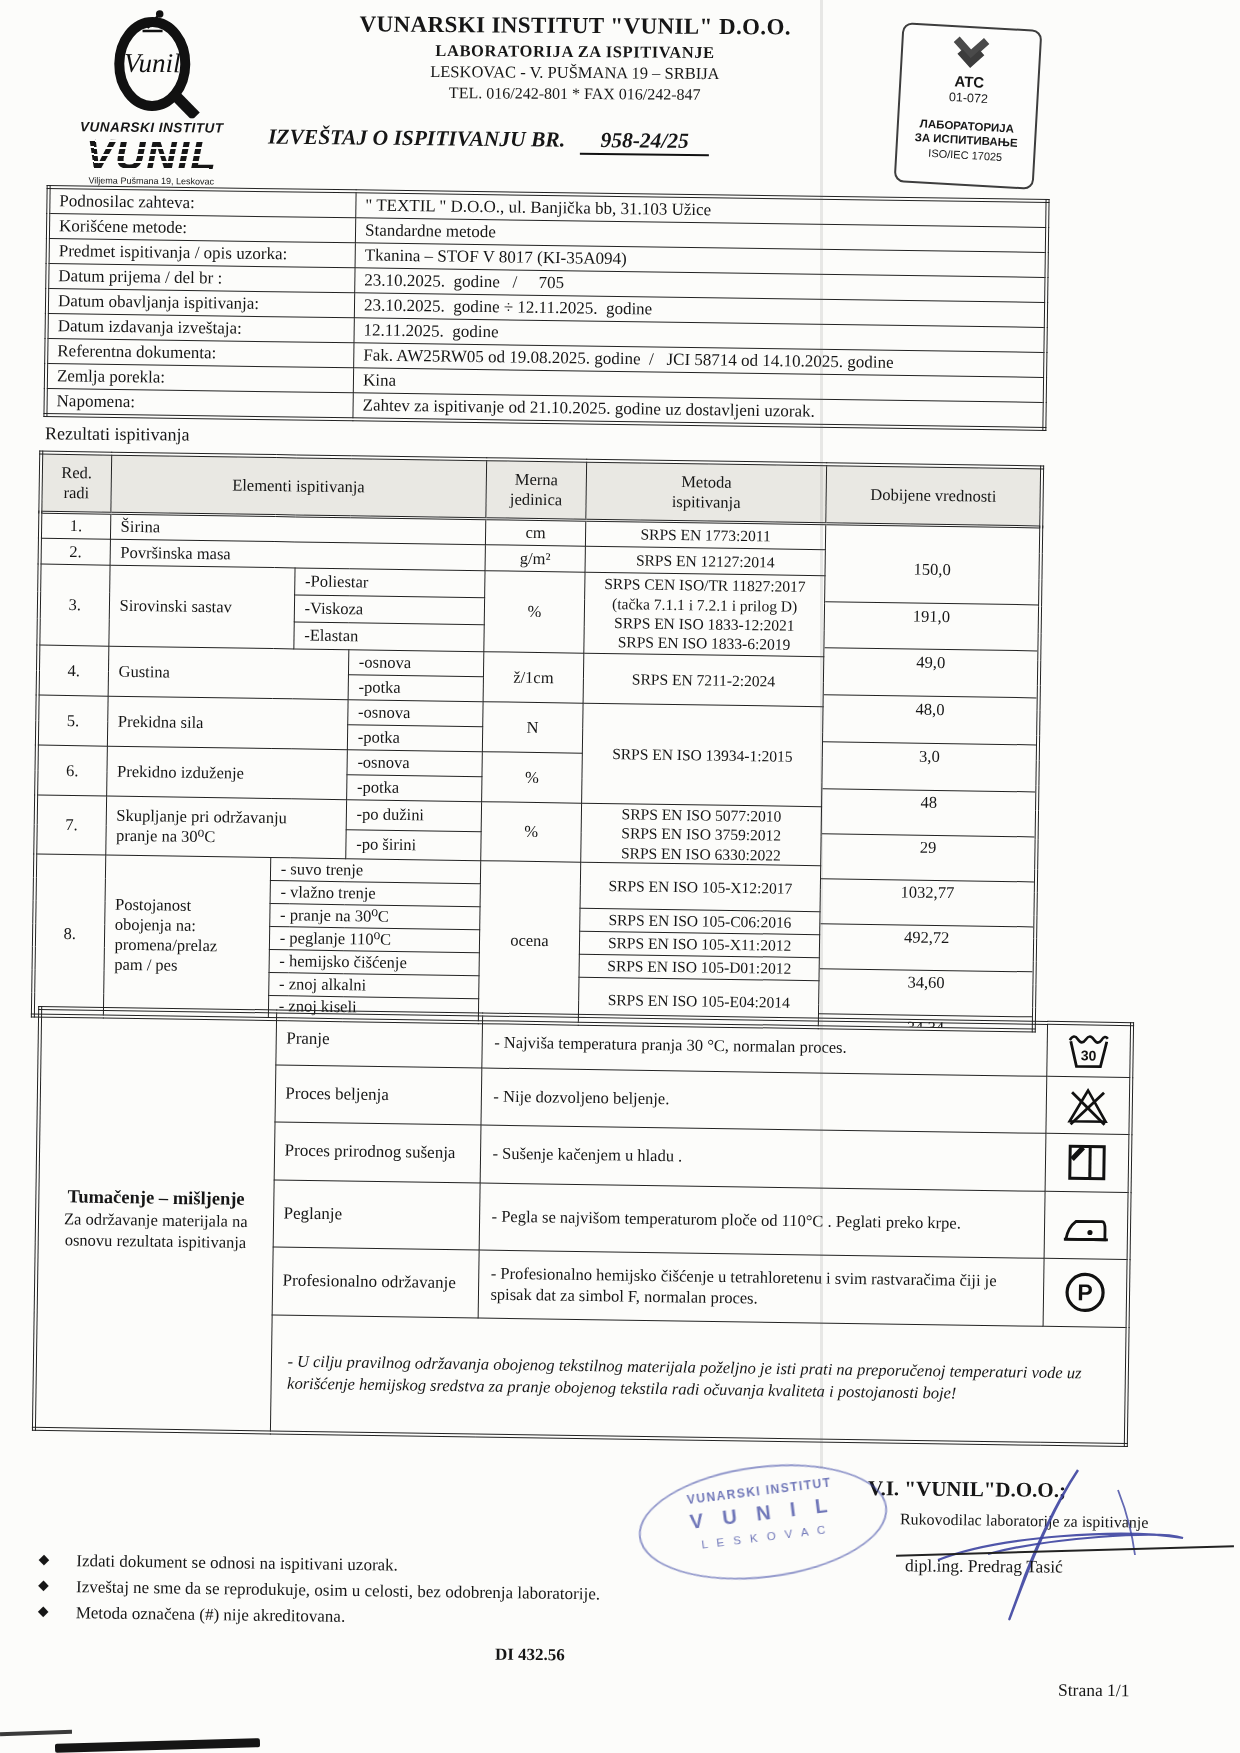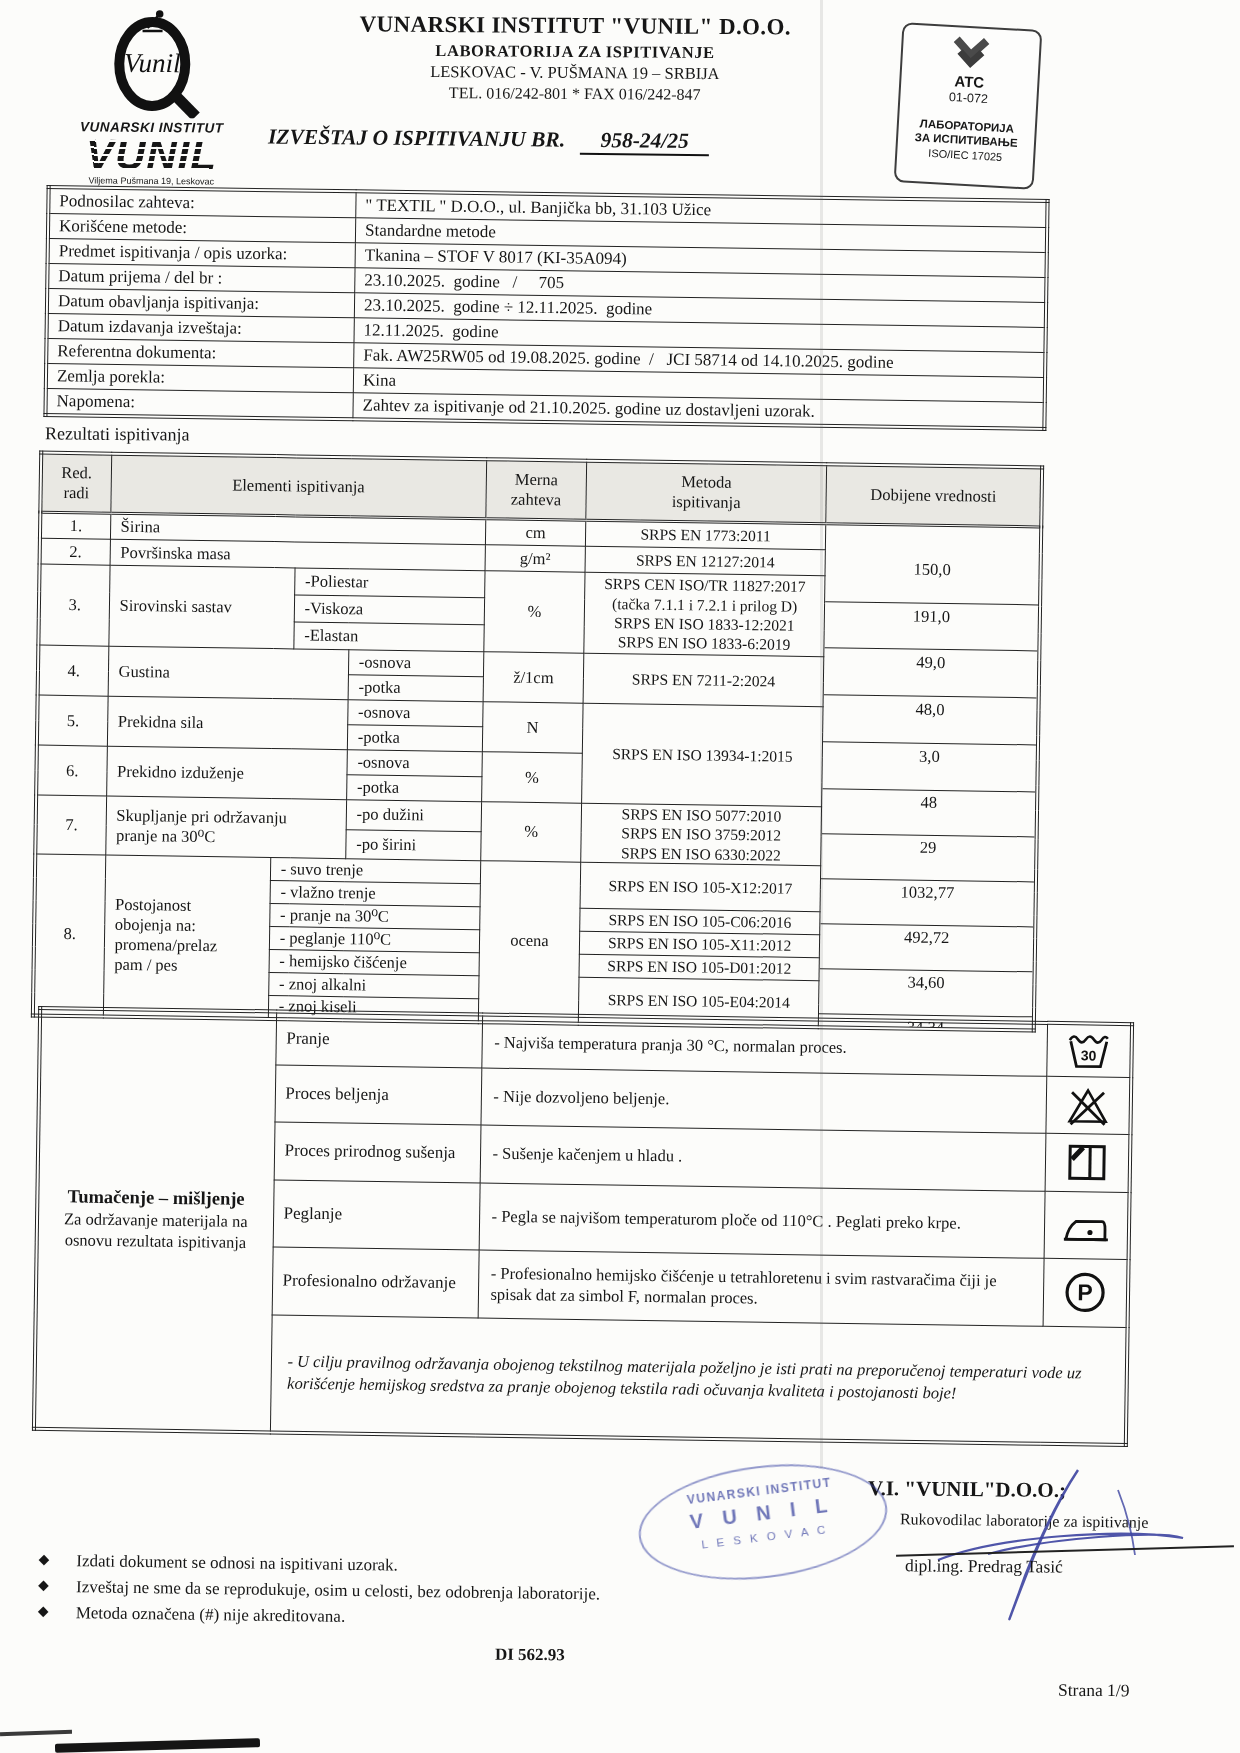--- a/index.html
+++ b/index.html
@@ -179,21 +179,21 @@
         <col style="width:100px">
         <col style="width:240px">
         <col style="width:215px">
       </colgroup>
     <thead>
       <tr>
         <th>Red.
 radi</th>
         <th colspan="4">Elementi ispitivanja</th>
         <th>Merna
-zahteva</th>
+jedinica</th>
         <th>Metoda
 ispitivanja</th>
         <th>Dobijene vrednosti</th>
       </tr>
     </thead>
     <tbody>
       <tr style="height:26px">
         <td class="num">1.</td>
         <td class="el" colspan="4">Širina</td>
         <td class="unit">cm</td>
@@ -420,19 +420,19 @@
     <div class="bullet">
         <span class="dia">◆</span>
         <span>Izveštaj ne sme da se reprodukuje, osim u celosti, bez odobrenja laboratorije.</span>
       </div>
     <div class="bullet">
         <span class="dia">◆</span>
         <span>Metoda označena (#) nije akreditovana.</span>
       </div>
   </div>
 
-  <div class="abs ft-di">DI 562.93</div>
-  <div class="abs ft-page">Strana 1/9</div>
+  <div class="abs ft-di">DI 432.56</div>
+  <div class="abs ft-page">Strana 1/1</div>
 
   <div class="abs scanline"></div>
   <div class="abs edge1"></div>
   <div class="abs edge2"></div>
 </div>
 
 </body></html>

